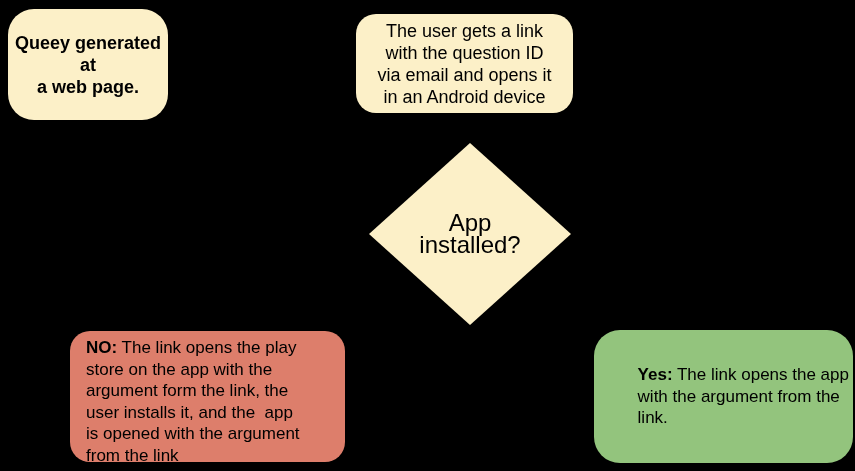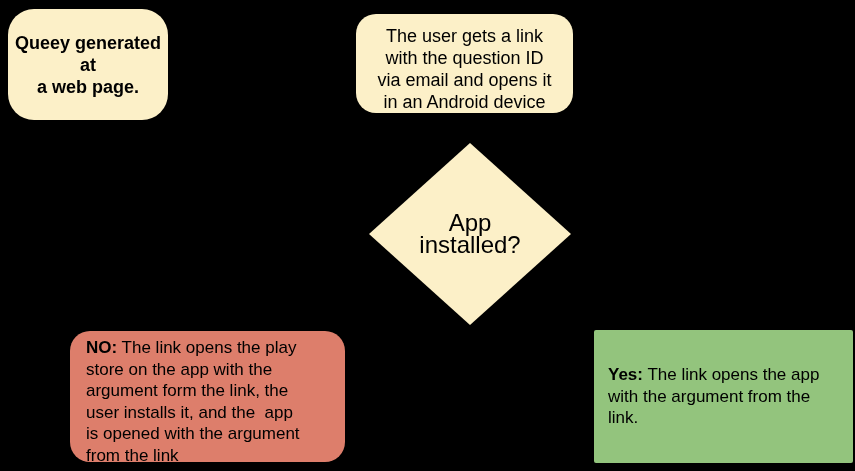--- a/index.html
+++ b/index.html
@@ -41,21 +41,21 @@
     width: 160px; height: 111px;
     border-radius: 26px;
     font-size: 18px; line-height: 22px;
     font-weight: 700;
   }
   
   .node-email-link {
     left: 356px; top: 14px;
     width: 217px; height: 99px;
     border-radius: 20px;
-    font-size: 18px; line-height: 22px; align-items: flex-end;
+    font-size: 18px; line-height: 22px;
   }
   
   .node-decision {
     left: 369px; top: 143px;
     width: 202px; height: 182px;
     clip-path: polygon(50% 0%, 100% 50%, 50% 100%, 0% 50%);
     font-size: 24px; line-height: 22px;
   }
   
   .node-no {
@@ -63,26 +63,27 @@
     width: 275px; height: 131px;
     border-radius: 20px;
     font-size: 17px; line-height: 21.5px;
     padding: 6px 6px 8px 16px;
     text-align: left;
   }
   
   .node-yes {
     left: 594px; top: 330px;
     width: 259px; height: 133px;
-    border-radius: 2px;
+    border-radius: 26px;
     font-size: 17px; line-height: 21.5px;
     padding: 0 4px 0 14px;
     display: flex;
     align-items: center;
     text-align: left;
+    justify-content: flex-end;
   }
 </style>
 </head>
 <body>
 
 <div class="stage">
 
   <div class="node rounded center-text node-web-page" style="background: rgb(252, 240, 200);">
     <div class="txt">Queey generated at
 a web page.</div>

